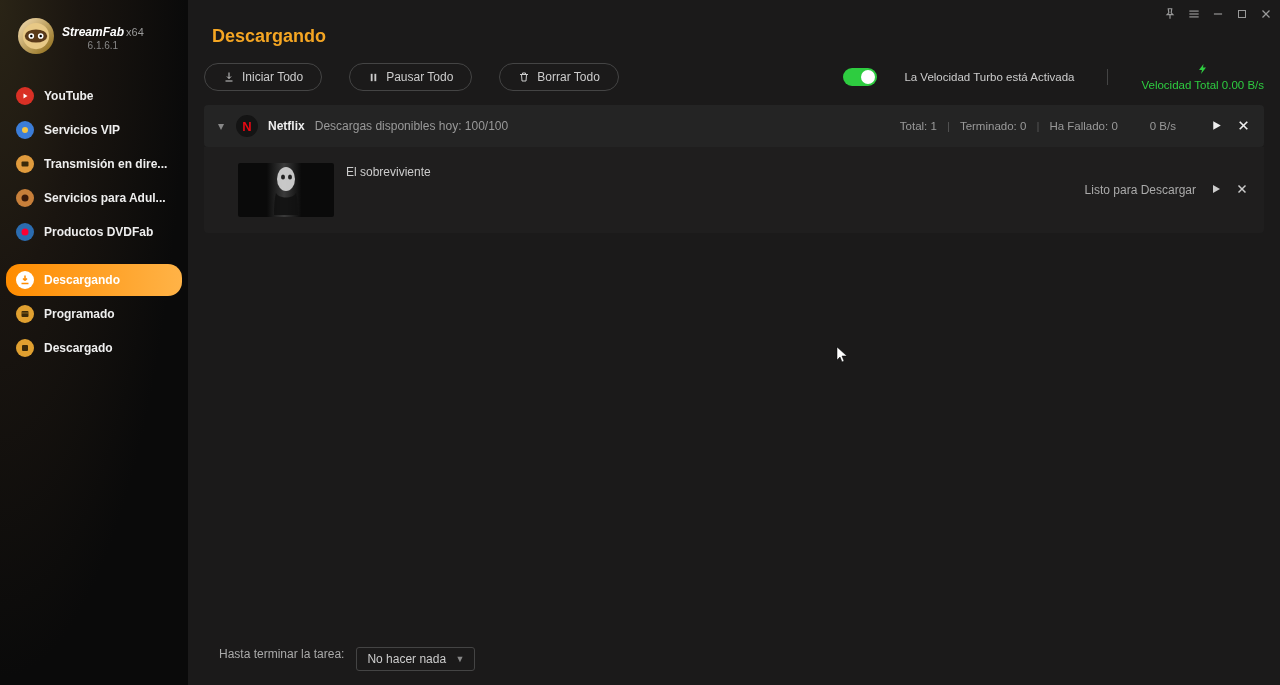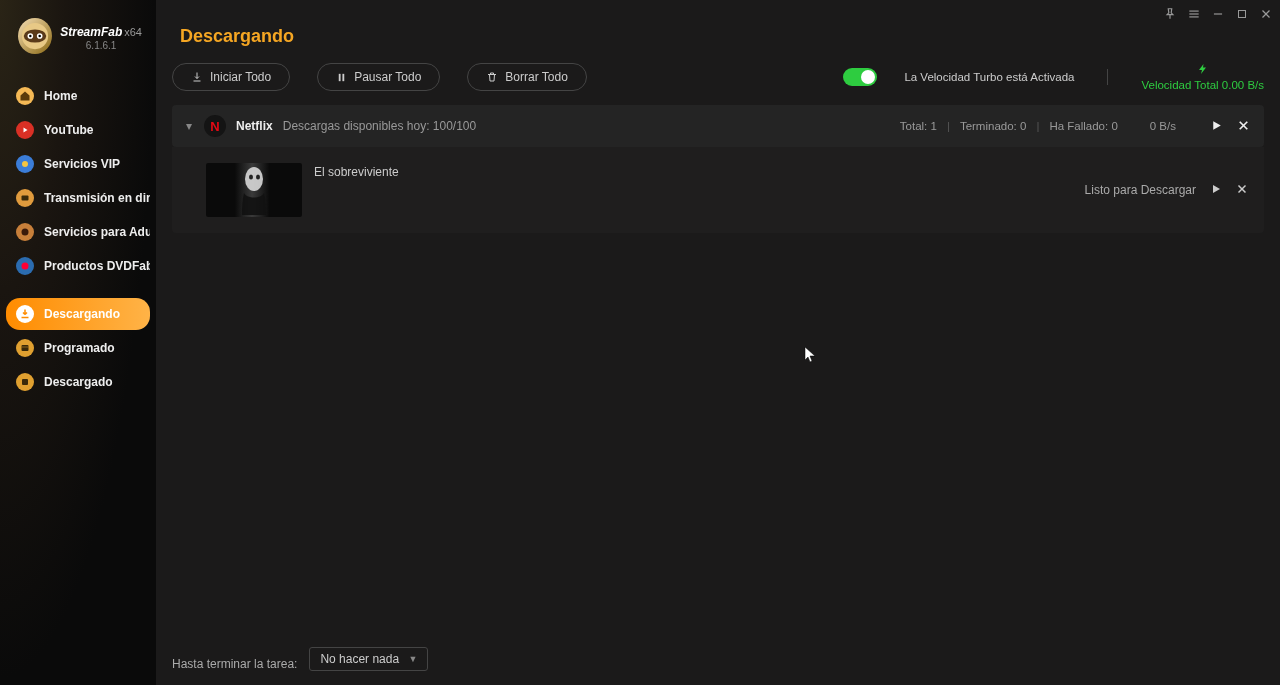--- a/index.html
+++ b/index.html
@@ -1,18 +1,18 @@
 <!DOCTYPE html>
 <html><head>
 <meta charset="utf-8">
 <style>
 * { margin: 0; padding: 0; box-sizing: border-box; font-family: "Segoe UI", Arial, sans-serif; }
 body { background: #0a0a0a; width: 1280px; height: 685px; overflow: hidden; color: #ccc; }
 .app { display: flex; height: 685px; position: relative; }
-.sidebar { width: 156px; background: radial-gradient(ellipse at top left, #2a2416 0%, #1a1510 30%, #0a0a0a 70%); padding-top: 18px; }
+.sidebar { width: 188px; background: radial-gradient(ellipse at top left, #2a2416 0%, #1a1510 30%, #0a0a0a 70%); padding-top: 18px; }
 .logo-block { display: flex; align-items: center; padding: 0 14px 18px 18px; }
 .logo { width: 36px; height: 36px; border-radius: 50%; background: linear-gradient(135deg,#f5deb3,#8b6914); display:flex; align-items:center; justify-content:center; font-size:20px; }
 .logo svg { width: 30px; height: 30px; }
 .logo-text { margin-left: 8px; }
 .app-name { font-size: 12px; font-weight: bold; font-style: italic; color: #fff; }
 .app-arch { font-size: 11px; color: #999; font-weight: normal; font-style: normal; margin-left:2px;}
 .app-version { font-size: 10px; color: #888; text-align: center; }
 .nav { padding: 6px 6px; }
 .nav-item { display: flex; align-items: center; padding: 7px 10px; border-radius: 14px; cursor: pointer; font-size: 12px; color: #eee; margin: 2px 0; white-space: nowrap; overflow: hidden; text-overflow: ellipsis; font-weight: bold; }
 .nav-item.active { background: linear-gradient(90deg, #ff8c00, #ffb347); color: #fff; }
@@ -42,21 +42,21 @@
 .grp-right { margin-left:auto; display:flex; align-items:center; gap:10px; font-size:11.5px; color:#999; }
 .grp-right .sep { color:#555; }
 .hdr-icons { display:flex; gap:14px; margin-left:24px; }
 .hdr-icons span { color:#ccc; cursor:pointer; }
 .dl-item { display:flex; align-items:flex-start; padding:16px 14px; background:#1f1e1e; border-radius:0 0 4px 4px; }
 .thumb { width:96px; height:54px; background: linear-gradient(90deg,#0a0a0a 0%, #0a0a0a 30%, #3a3a3a 48%, #0a0a0a 66%, #0a0a0a 100%); border-radius:2px; margin-right:12px; margin-left:20px; display:flex; align-items:center; justify-content:center;}
 .thumb svg { width:40px; height:50px; opacity:0.9;}
 .item-title { font-size:12px; color:#ccc; padding-top:2px; }
 .item-right { margin-left:auto; display:flex; align-items:center; gap:14px; font-size:12px; color:#aaa; align-self:center; padding-right:2px;}
 .item-right .ricon { color:#ccc; cursor:pointer; }
-.bottom-bar { padding:12px 16px 14px; display:flex; align-items:flex-end; gap:12px; font-size:12px; color:#aaa; }
+.bottom-bar { padding:12px 16px 14px; display:flex; align-items:flex-start; gap:12px; font-size:12px; color:#aaa;margin-left:15px; }
 .select { border:1px solid #444; border-radius:3px; background:#1b1a1a; padding:4px 10px; width:119px; display:flex; align-items:center; justify-content:space-between; cursor:pointer; font-size:12px; color:#ccc;}
 .cursor { position:absolute; left:648px; top:346px; pointer-events:none; }
 </style>
 </head>
 <body>
 
 <div class="app">
   <div class="sidebar">
     <div class="logo-block">
       <div class="logo">
@@ -68,28 +68,20 @@
             <circle cx="11" cy="16" r="1.3" fill="#000"></circle>
             <circle cx="21" cy="16" r="1.3" fill="#000"></circle>
           </svg>
       </div>
       <div class="logo-text">
         <div><span class="app-name">StreamFab</span><span class="app-arch">x64</span></div>
         <div class="app-version">6.1.6.1</div>
       </div>
     </div>
     <div class="nav">
-      <div class="nav-item">
-          <span class="nicon home">
-            <svg viewBox="0 0 24 24" fill="#5a3a0a">
-              <path d="M3 11l9-8 9 8v10H3z"></path>
-            </svg>
-          </span>
-          <span>Home</span>
-        </div>
       <div class="nav-item">
           <span class="nicon yt">
             <svg viewBox="0 0 24 24" fill="#fff">
               <path d="M9 7l8 5-8 5z"></path>
             </svg>
           </span>
           <span>YouTube</span>
         </div>
       <div class="nav-item">
           <span class="nicon vip">

